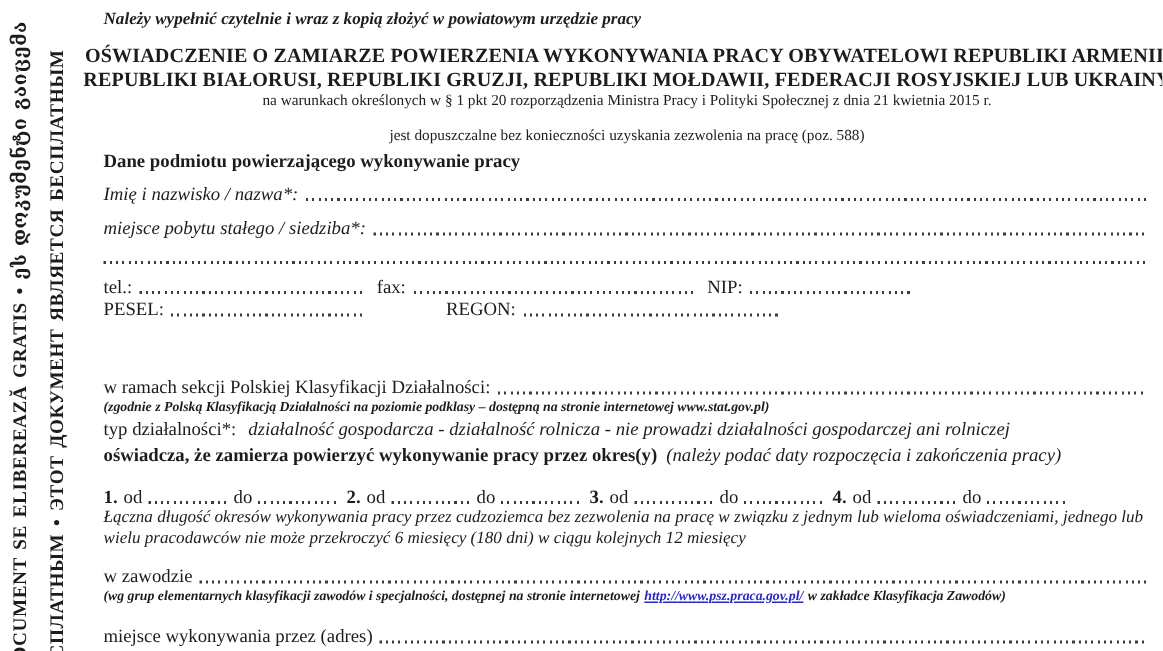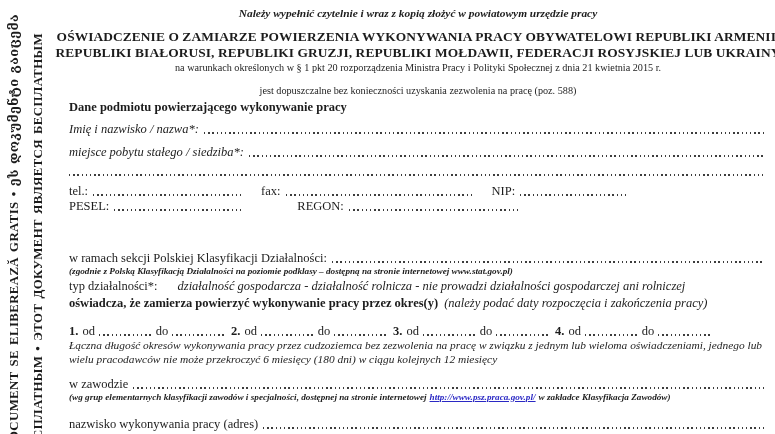--- a/index.html
+++ b/index.html
@@ -14,36 +14,36 @@
     transform:rotate(-90deg);transform-origin:0 0;
   }
   .v1{left:6px;top:441px;}
   .v2{left:31px;top:439px;}
   
   .row{
     position:absolute;left:69px;right:8px;display:flex;align-items:flex-end;
     font-size:12.5px;line-height:1.12;white-space:nowrap;
   }
   .center{justify-content:center;}
-  .right{justify-content:center;}
+  .right{justify-content:flex-start;}
   .b{font-weight:bold;}
   .i{font-style:italic;}
   .title{font-size:13.4px;font-weight:bold;letter-spacing:0.1px;}
   .legal{font-size:10.2px;}
   .note11{font-size:11.2px;}
   .small{font-size:9.2px;font-style:italic;font-weight:600;}
   .wrap{white-space:normal;line-height:13.5px;}
   .dots{
     flex:1 1 auto;height:1.4px;margin:0 3px 2.5px 4px;
     background:repeating-linear-gradient(to right,#3c3c3c 0 1.4px,transparent 1.4px 4.2px);
   }
   .sp{height:1px;}
   .fill{flex:1 1 auto;}
   .lbl{margin-right:1px;}
-  .gap{margin-left:15px;text-align:center;}
+  .gap{margin-left:5px;text-align:center;}
   .pgroup{flex:0 0 160px;display:flex;align-items:flex-end;margin-right:2px;}
   .pnum{font-weight:bold;margin-right:4px;}
   .link{text-decoration:underline;cursor:pointer;}
 </style>
 </head>
 <body>
 
 <div class="page">
 
   <div class="vline v1">OCUMENT SE ELIBEREAZĂ GRATIS • ეს დოკუმენტი გაიცემა</div>
@@ -107,21 +107,21 @@
   <div class="row" style="top:251px">
     <span class="lbl">w ramach sekcji Polskiej Klasyfikacji Działalności:</span>
     <span class="dots"></span>
   </div>
   <div class="row" style="top:266px">
     <span class="small">(zgodnie z Polską Klasyfikacją Działalności na poziomie podklasy – dostępną na stronie internetowej www.stat.gov.pl)</span>
   </div>
 
   <div class="row" style="top:279px">
     <span class="lbl">typ działalności*:</span>
-    <span class="i" style="margin-left:19px">działalność gospodarcza - działalność rolnicza - nie prowadzi działalności gospodarczej ani rolniczej</span>
+    <span class="i" style="margin-left:7px">działalność gospodarcza - działalność rolnicza - nie prowadzi działalności gospodarczej ani rolniczej</span>
   </div>
 
   <div class="row" style="top:296px">
     <span class="b lbl">oświadcza, że zamierza powierzyć wykonywanie pracy przez okres(y)</span>
     <span class="i" style="margin-left:5px">(należy podać daty rozpoczęcia i zakończenia pracy)</span>
   </div>
 
   <div class="row" style="top:324px">
     <span class="pgroup">
       <span class="pnum">1.</span>
@@ -162,17 +162,17 @@
     <span class="lbl">w zawodzie</span>
     <span class="dots"></span>
   </div>
   <div class="row" style="top:392px">
     <span class="small">(wg grup elementarnych klasyfikacji zawodów i specjalności, dostępnej na stronie internetowej</span>
     <span class="small link" style="margin: 0px 3px; color: rgb(42, 40, 196);">http://www.psz.praca.gov.pl/</span>
     <span class="small">w zakładce Klasyfikacja Zawodów)</span>
   </div>
 
   <div class="row" style="top:417px">
-    <span class="lbl">nazwisko wykonywania pracy (adres)</span>
+    <span class="lbl">miejsce wykonywania przez (adres)</span>
     <span class="dots"></span>
   </div>
 
 </div>
 
 </body></html>

